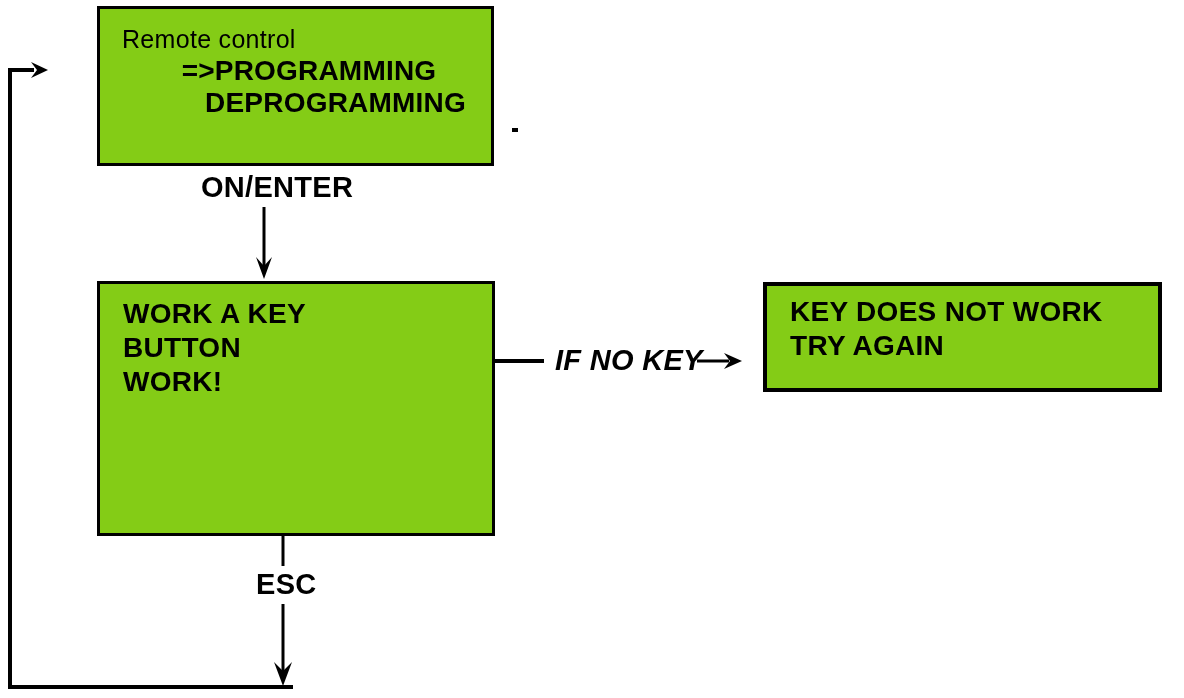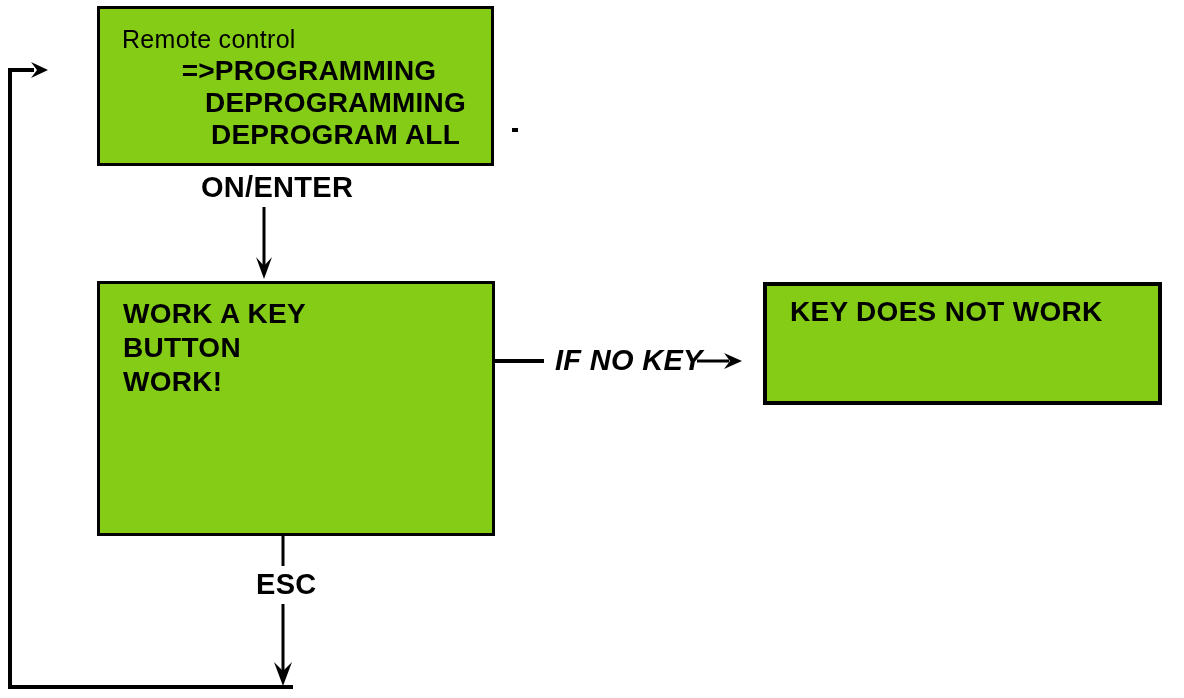--- a/index.html
+++ b/index.html
@@ -41,21 +41,21 @@
     top: 281px;
     width: 398px;
     height: 255px;
     border: 3px solid #000000;
     padding: 13px 0 0 23px;
   }
   .error-box {
     left: 763px;
     top: 282px;
     width: 399px;
-    height: 123px;
+    height: 110px;
     border: 4px solid #000000;
     padding: 9px 0 0 23px;
   }
   .ln {
     white-space: pre;
   }
   .menu-title {
     font-size: 25px;
     font-weight: 400;
     line-height: 32px;
@@ -129,34 +129,34 @@
     <g>
       <line x1="283" y1="604" x2="283" y2="672" stroke="#000000" stroke-width="3"></line>
       <polygon points="283,686 274,662 283,671 292,662" fill="#000000"></polygon>
     </g>
   </svg>
 
   <div class="box top-box">
     <div class="ln menu-title">Remote control</div>
     <div class="ln menu-line ind-cursor">=&gt;PROGRAMMING</div>
     <div class="ln menu-line ind-item">DEPROGRAMMING</div>
-    <div class="ln menu-line ind-item">DEPROGRAM ALL</div>
   </div>
 
   <div class="flow-label label-on-enter">ON/ENTER</div>
 
   <div class="box press-box">
     <div class="ln box-line">WORK A KEY</div>
     <div class="ln box-line">BUTTON</div>
     <div class="ln box-line">WORK!</div>
   </div>
 
   <div class="flow-label label-if-no-key">IF NO KEY</div>
 
   <div class="box error-box">
     <div class="ln box-line">KEY DOES NOT WORK</div>
+    <div class="ln box-line">TRY AGAIN</div>
   </div>
 
   <div class="flow-label label-esc">ESC</div>
 
   <div class="scan-dot"></div>
 
 </div>
 
 </body></html>

